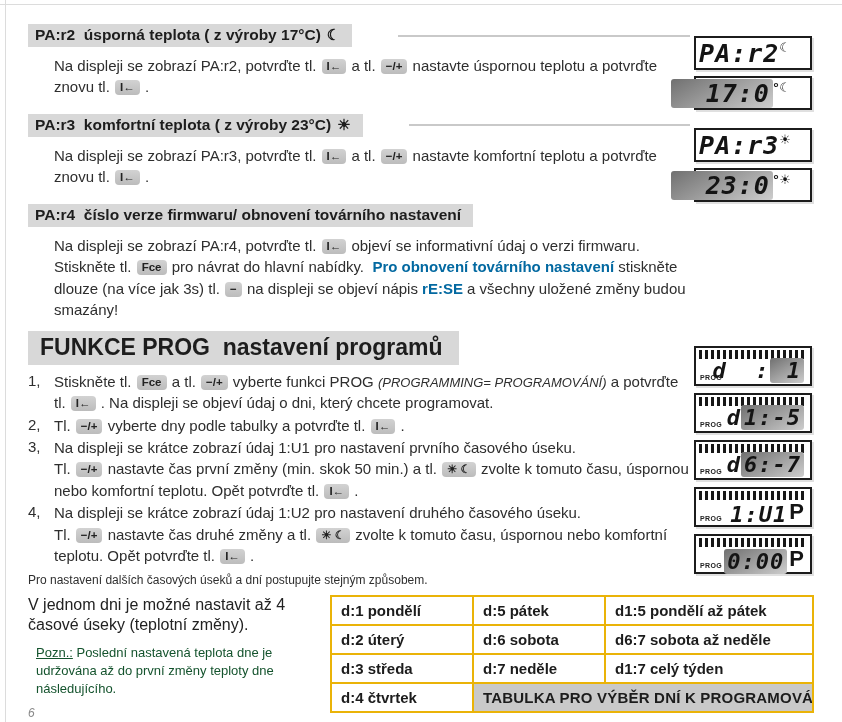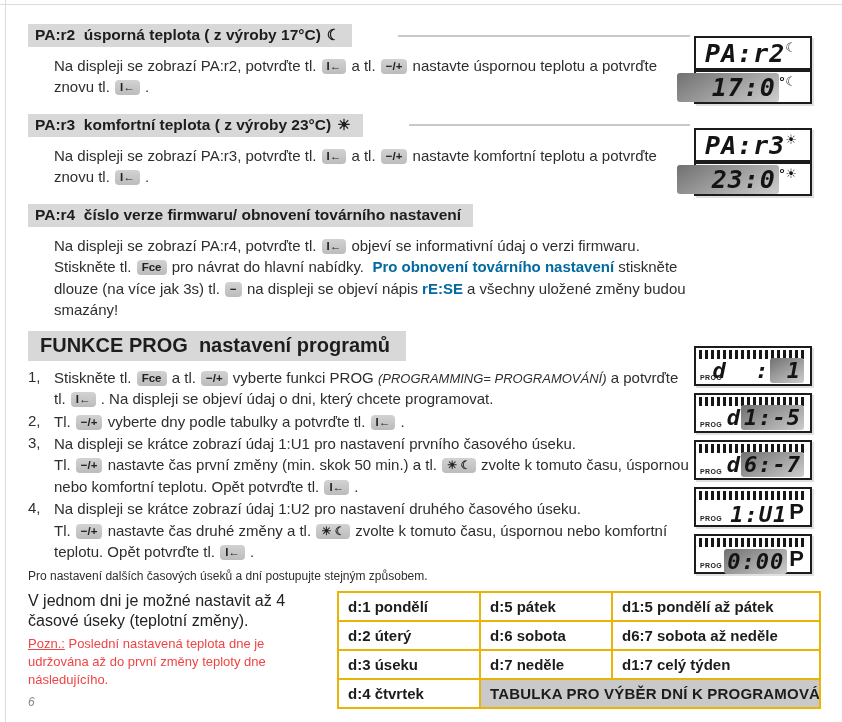--- a/index.html
+++ b/index.html
@@ -12,56 +12,56 @@
 
   .content { position:absolute; left:28px; top:24px; width:662px; }
 
   section { margin-bottom:16px; }
   .sec-head { display:flex; align-items:center;gap:44px; }
   .sec-bar {
     background:#d8d8d8; color:#1d1d1d; font-weight:bold; font-size:15.5px;
     padding:2px 12px 3px 7px; display:flex; align-items:center; gap:6px;
   }
   .sec-bar span { white-space:pre; }
-  .sec-bar.big { font-size:20px; padding:3px 16px 4px 12px;justify-content:flex-end; }
+  .sec-bar.big { font-size:23px; padding:3px 16px 4px 12px;justify-content:flex-end; }
   .head-icon { font-size:15px; font-weight:bold; }
   .sec-rule { flex:1; height:2px; background:#c9c9c9; margin-left:2px; }
 
   .body { margin:8px 0 0 26px; font-size:15px; line-height:1.43; white-space:pre-wrap; }
   .chip {
     display:inline-block; background:linear-gradient(#d2d2d2,#bcbcbc);
     border-radius:4px; padding:0 5px; font-size:11.5px; font-weight:bold;
     line-height:15px; vertical-align:1px; margin:0 1px; color:#222; white-space:nowrap;
   }
   .bseg { font-weight:bold; color:#0369a1; }
   .iseg { font-style:italic; font-size:13px; }
 
   .li { display:flex; margin-top:1px; }
   .li-num { width:26px; flex:none; font-size:15px; padding-top:1px; }
   .li-body { flex:1; margin:0; font-size:15px; line-height:1.43; white-space:pre-wrap; }
   .outro { margin:6px 0 8px 0; font-size:12px; }
 
-  .bottom { display:flex; gap:7px; margin-top:2px;align-items:flex-end; }
+  .bottom { display:flex; gap:0; margin-top:2px;align-items:flex-end; }
   .notes { width:302px; flex:none; }
   .notes-main { font-size:16px; width:276px; margin:0 0 3px 0; line-height:1.3; color:#222; }
-  .notes-small { font-size:13px; width:268px; margin:0; line-height:1.38; color:#ef4444; }
+  .notes-small { font-size:13px; width:268px; margin:8px; line-height:1.38; color:#14532d; }
   .u { text-decoration:underline; }
   .pagenum { color:#8a8a8a; font-style:italic; font-size:12px; margin-top:6px; }
 
   table.daytable { border-collapse:collapse; table-layout:fixed; width:482px; flex:none; align-self:flex-start; }
   table.daytable td {
     border:2px solid #eab308; font-weight:bold; font-size:15px; color:#1c1c1c;
     padding:3px 9px; height:21px; overflow:hidden; white-space:nowrap;
   }
   td.tfooter { background:#c9c9c9; text-align:center; font-size:12.5px; letter-spacing:0.2px; }
 
   .disp-group { position:absolute; left:694px; width:120px; }
   .lcd {
-    border:2px solid #1c1c1c; background:#fff; height:34px; margin-bottom:0;
-    display:flex; align-items:center; justify-content:flex-end; padding:0 13px;
+    border:2px solid #1c1c1c; background:#fff; height:34px; margin-bottom:6px;
+    display:flex; align-items:center; justify-content:flex-end; padding:0 19px;
     box-shadow:2px 2px 0 rgba(0,0,0,0.12); box-sizing:border-box; width:118px;
   }
   .lcd-row { display:flex; align-items:center; }
   .seg {
     font-family:"DejaVu Sans Mono", monospace; font-style:italic; font-weight:bold;
     font-size:25px; color:#141414; white-space:pre; letter-spacing:1px;
   }
   .hl { background:linear-gradient(150deg,#707070,#a8a8a8 60%,#cdcdcd); border-radius:3px; padding:0 3px;text-align:center; }
   .sym { font-size:13px; font-style:normal; align-self:flex-start; margin-top:1px; letter-spacing:0; font-family:"DejaVu Sans",sans-serif; }
   .psub { font-size:10px; font-style:normal; align-self:flex-end; margin-bottom:4px; margin-left:2px; letter-spacing:0; font-family:"Liberation Sans",sans-serif; }
@@ -156,21 +156,21 @@
                 <td>d:1 pondělí</td>
                 <td>d:5 pátek</td>
                 <td>d1:5 pondělí až pátek</td>
               </tr>
               <tr>
                 <td>d:2 úterý</td>
                 <td>d:6 sobota</td>
                 <td>d6:7 sobota až neděle</td>
               </tr>
               <tr>
-                <td>d:3 úseku</td>
+                <td>d:3 středa</td>
                 <td>d:7 neděle</td>
                 <td>d1:7 celý týden</td>
               </tr>
               <tr>
                 <td>d:4 čtvrtek</td>
                 <td colspan="2" class="tfooter">TABULKA PRO VÝBĚR DNÍ K PROGRAMOVÁNÍ</td>
               </tr>
             </tbody>
         </table>
       </div>

